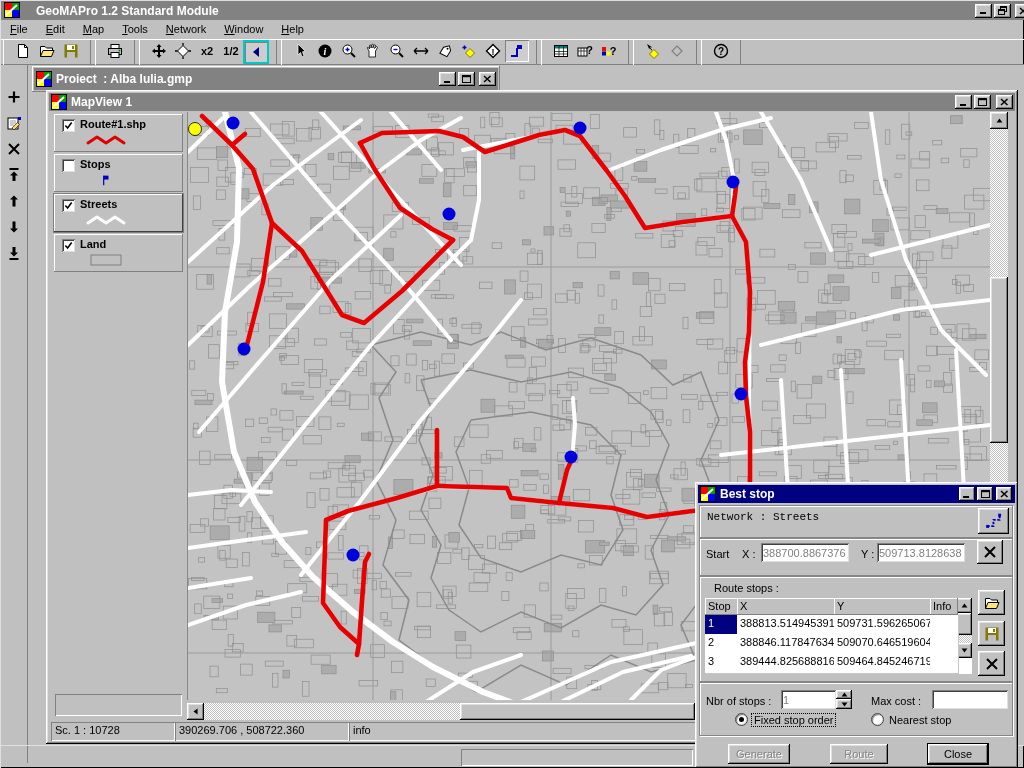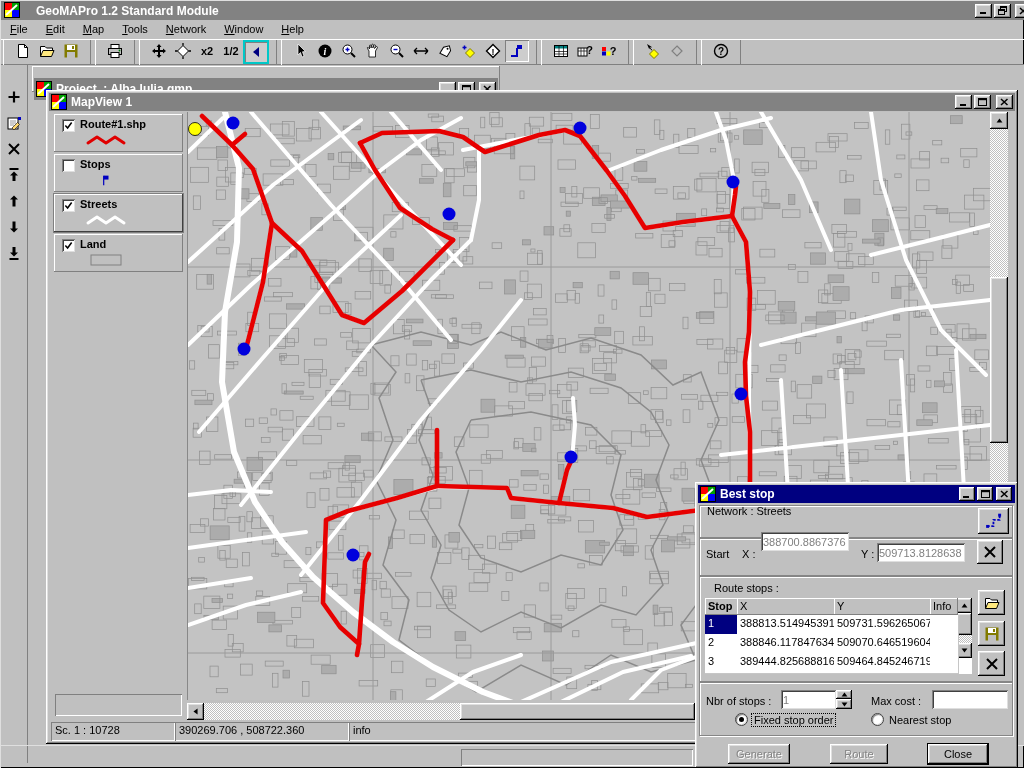--- a/index.html
+++ b/index.html
@@ -283,21 +283,21 @@
         <svg width="16" height="16" viewBox="0 0 16 16">
           <path d="M3.5 14 H12.5" stroke="#000" stroke-width="2"></path>
           <path d="M8 11.5 L4 7.5 H6.5 V2 H9.5 V7.5 H12 Z" fill="#000"></path>
         </svg>
       </span>
     </div>
 
   <div class="abs" style="left:28px;top:65px;width:996px;height:680px;background:#c0c0c0;"></div>
 
   <div class="abs raised2" style="left:32px;top:66px;width:468px;height:26px;">
-    <div class="abs titlebar" style="left:2px;top:12px;width:464px;height:22px;">
+    <div class="abs titlebar" style="left:2px;top:2px;width:464px;height:22px;">
       <span style="margin-left:2px;" id="proj-icon"><svg width="16" height="16" viewBox="0 0 16 16">
             <rect width="16" height="16" fill="#000"></rect>
             <rect x="1" y="1" width="7" height="7" fill="#f00"></rect>
             <rect x="8" y="1" width="7" height="7" fill="#00a000"></rect>
             <rect x="1" y="8" width="7" height="7" fill="#ff0"></rect>
             <rect x="8" y="8" width="7" height="7" fill="#00f"></rect>
             <path d="M2 13 L13 3" stroke="#fff" stroke-width="2" fill="none"></path>
           </svg></span>
       <span class="cap">Proiect  : Alba Iulia.gmp</span>
       <span class="btn tbtn" id="projmin"><svg width="8" height="7" viewBox="0 0 8 7">
@@ -1470,33 +1470,33 @@
       <span class="btn" style="width:16px;height:14px;" id="dlgmax"><svg width="9" height="8" viewBox="0 0 9 8">
             <rect x="0.5" y="0.5" width="8" height="7" fill="none" stroke="#000"></rect>
             <path d="M0.5 1.5 H8.5" stroke="#000" stroke-width="1.4"></path>
           </svg></span>
       <span class="btn" style="width:16px;height:14px;margin:0 3px;" id="dlgclose"><svg width="9" height="8" viewBox="0 0 9 8">
             <path d="M1 1 L7.5 7 M7.5 1 L1 7" stroke="#000" stroke-width="1.5"></path>
           </svg></span>
     </div>
 
     <div class="abs etched" style="left:4px;top:23px;width:312px;height:31px;"></div>
-    <span class="abs lbl" style="left:12px;top:23px;">Network : Streets</span>
+    <span class="abs lbl" style="left:12px;top:29px;font-family:Liberation Mono, monospace;">Network : Streets</span>
     <span class="btn abs" style="left:283px;top:26px;width:31px;height:26px;" id="dlg-netbtn">
         <svg width="18" height="18" viewBox="0 0 16 16">
           <path d="M2 12.5 H7.5 V7 H13 V3" stroke="#0000c0" stroke-width="1.6" stroke-dasharray="2.2 1.4" fill="none"></path>
           <rect x="1" y="11.5" width="2.6" height="2.6" fill="#0000c0"></rect>
           <rect x="11.7" y="1.5" width="2.6" height="2.6" fill="#0000c0"></rect>
         </svg>
       </span>
 
     <div class="abs etched" style="left:4px;top:56px;width:312px;height:36px;"></div>
     <span class="abs lbl" style="left:11px;top:66px;">Start</span>
     <span class="abs lbl" style="left:47px;top:66px;">X :</span>
-    <input class="abs win field" readonly="" style="left: 66px; top: 50px; width: 84px; height: 15px; color: rgb(128, 128, 128);" value="388700.8867376">
+    <input class="abs win field" readonly="" style="left: 66px; top: 61px; width: 84px; height: 15px; color: rgb(128, 128, 128);" value="388700.8867376">
     <span class="abs lbl" style="left:166px;top:66px;">Y :</span>
     <input class="abs win field" readonly="" style="left: 182px; top: 61px; width: 84px; height: 15px; color: rgb(128, 128, 128);" value="509713.8128638">
     <span class="btn abs" style="left:282px;top:58px;width:26px;height:24px;" id="dlg-xbtn1">
         <svg width="16" height="16" viewBox="0 0 16 16">
           <path d="M3 3 L13 13 M13 3 L3 13" stroke="#000" stroke-width="2"></path>
         </svg>
       </span>
 
     <div class="abs etched" style="left:4px;top:94px;width:312px;height:104px;"></div>
     <span class="abs lbl" style="left:11px;top:100px;margin-left:8px;">Route stops :</span>
@@ -1522,21 +1522,21 @@
               <path d="M0.5 4 L5.5 0.5 V7.5 Z" fill="#000"></path>
             </svg>
           </span>
         <span class="abs raised" style="left:14px;top:0;width:26px;height:14px;"></span>
         <span class="btn abs" style="left:237px;top:0;width:14px;height:14px;" id="th-right">
             <svg width="5" height="7" viewBox="0 0 6 8">
               <path d="M5.5 4 L0.5 0.5 V7.5 Z" fill="#000"></path>
             </svg>
           </span>
       </div>
-    <div class="cell hcell" style="left: 0px; top: 0px; width: 31px; height: 15px; font-weight: bold;">Stop</div>
+    <div class="cell hcell" style="left: 0px; top: 0px; width: 31px; height: 15px;">Stop</div>
         <div class="cell hcell" style="left: 32px; top: 0px; width: 96px; height: 15px;">X</div>
         <div class="cell hcell" style="left: 129px; top: 0px; width: 95px; height: 15px;">Y</div>
         <div class="cell hcell" style="left: 225px; top: 0px; width: 25px; height: 15px;">Info</div>
         <div class="cell rowcell selcell" style="left: 0px; top: 17px; width: 31px; height: 18px;">1</div>
         <div class="cell rowcell" style="left: 32px; top: 17px; width: 96px; height: 18px;">388813.514945391</div>
         <div class="cell rowcell" style="left: 129px; top: 17px; width: 95px; height: 18px;">509731.596265067</div>
         <div class="cell rowcell" style="left: 225px; top: 17px; width: 25px; height: 18px;"></div>
         <div class="cell rowcell" style="left: 0px; top: 36px; width: 31px; height: 18px;">2</div>
         <div class="cell rowcell" style="left: 32px; top: 36px; width: 96px; height: 18px;">388846.117847634</div>
         <div class="cell rowcell" style="left: 129px; top: 36px; width: 95px; height: 18px;">509070.646519604</div>

